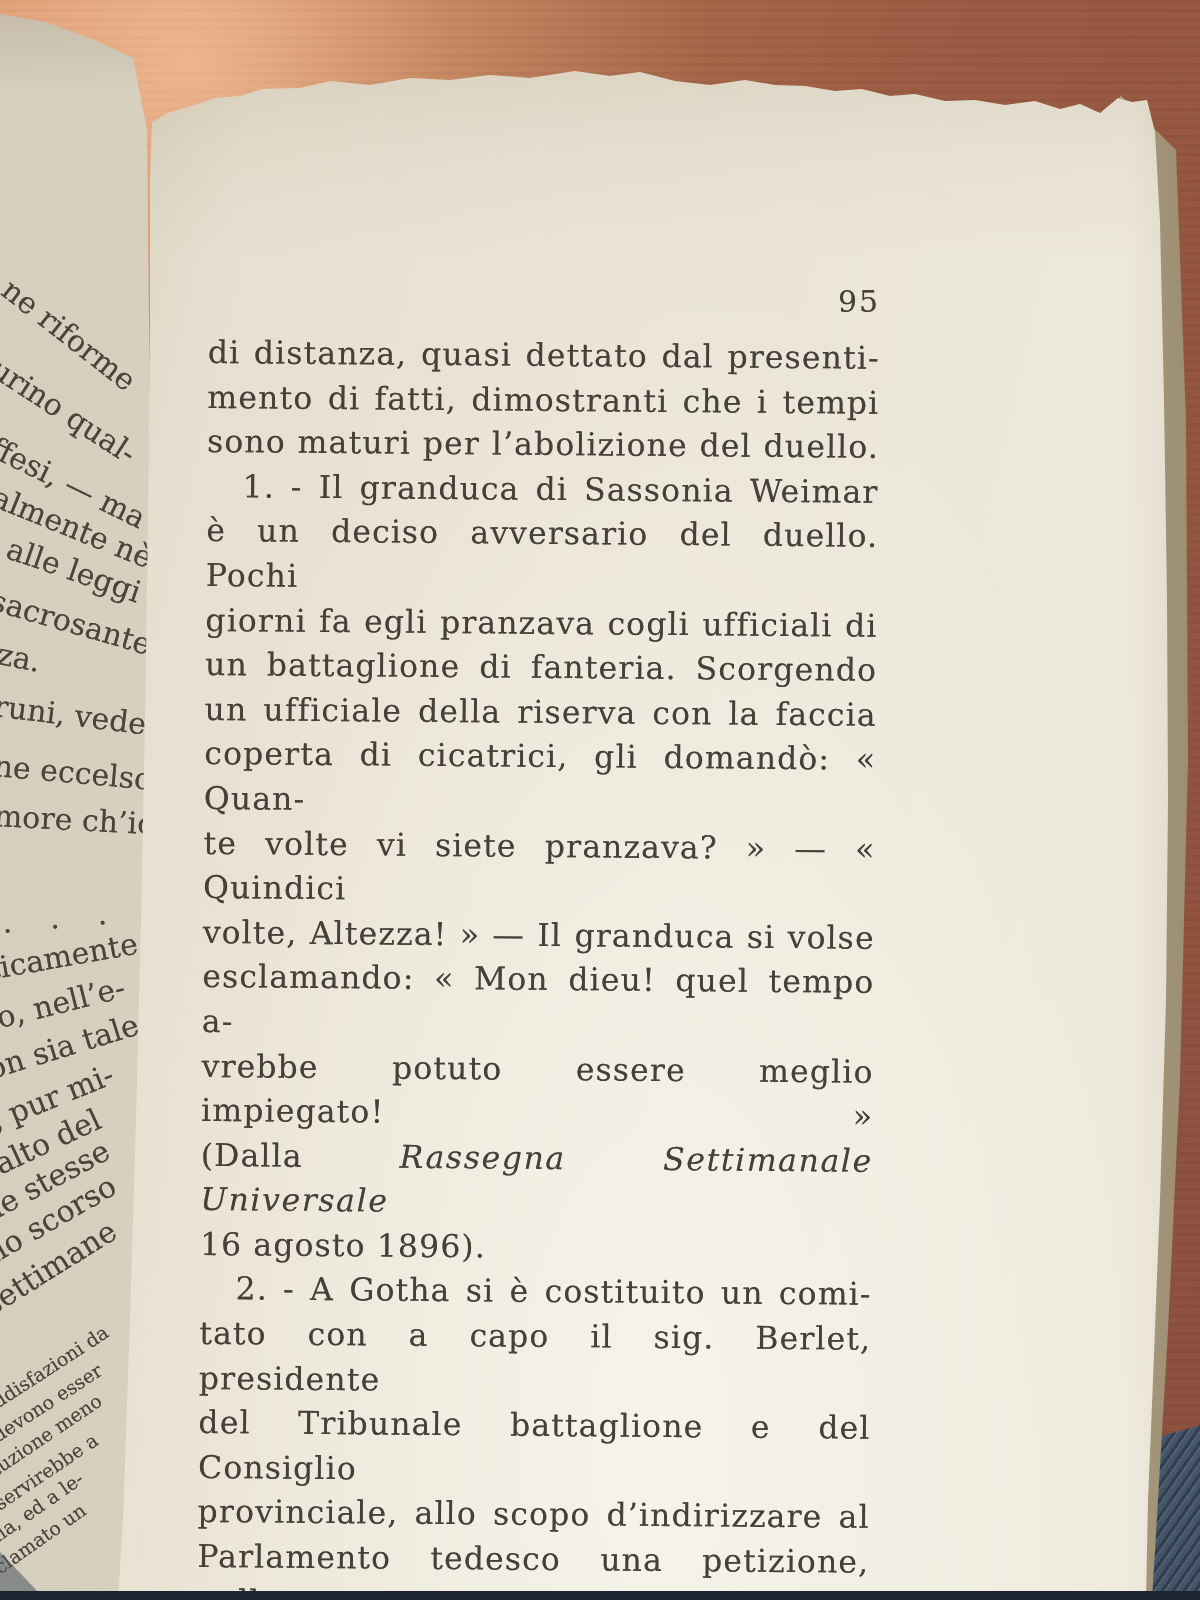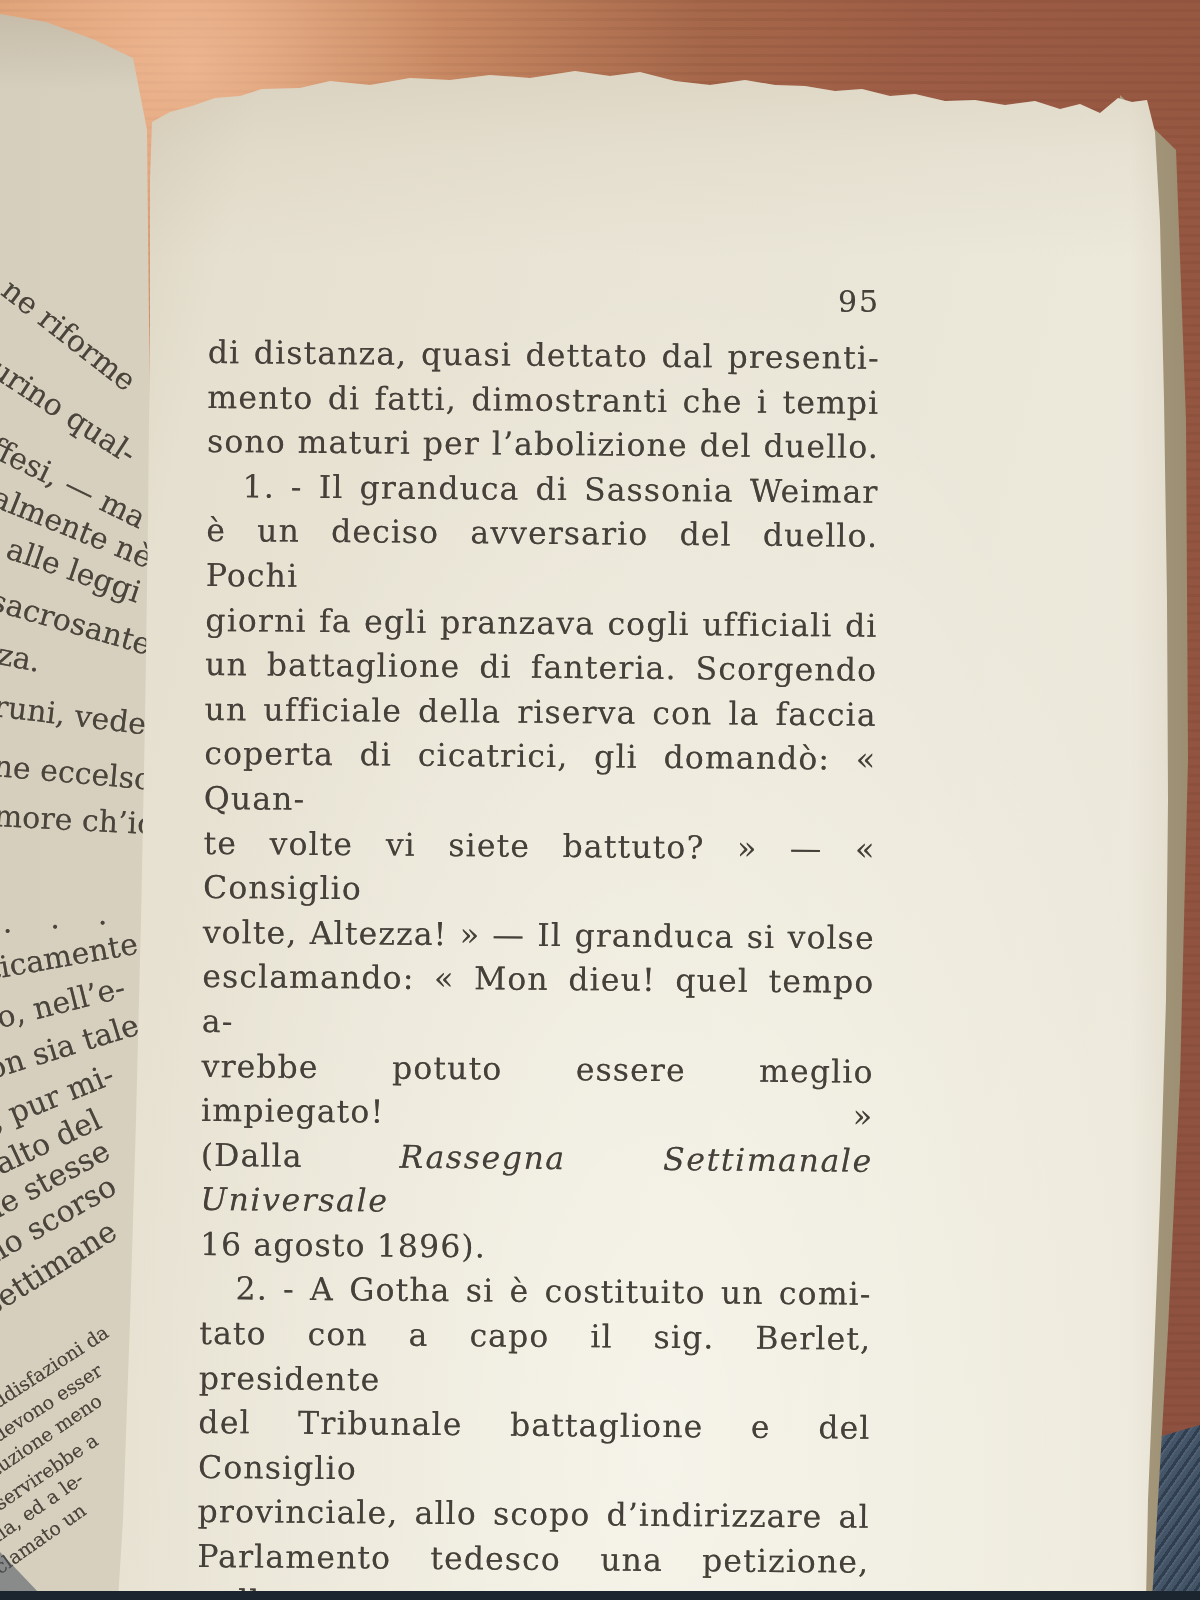--- a/index.html
+++ b/index.html
@@ -108,21 +108,21 @@
     <div class="text-block" id="text-block">
         <div class="line j"><span>di distanza, quasi dettato dal presenti-</span></div>
         <div class="line j"><span>mento di fatti, dimostranti che i tempi</span></div>
         <div class="line j"><span>sono maturi per l’abolizione del duello.</span></div>
         <div class="line in j"><span>1. - Il granduca di Sassonia Weimar</span></div>
         <div class="line j"><span>è un deciso avversario del duello. Pochi</span></div>
         <div class="line j"><span>giorni fa egli pranzava cogli ufficiali di</span></div>
         <div class="line j"><span>un battaglione di fanteria. Scorgendo</span></div>
         <div class="line j"><span>un ufficiale della riserva con la faccia</span></div>
         <div class="line j"><span>coperta di cicatrici, gli domandò: « Quan-</span></div>
-        <div class="line j"><span>te volte vi siete battuto? » — « Consiglio</span></div>
+        <div class="line j"><span>te volte vi siete pranzava? » — « Quindici</span></div>
         <div class="line j"><span>volte, Altezza! » — Il granduca si volse</span></div>
         <div class="line j"><span>esclamando: « Mon dieu! quel tempo a-</span></div>
         <div class="line j"><span>vrebbe potuto essere meglio impiegato! »</span></div>
         <div class="line j"><span>(Dalla </span><span class="it">Rassegna Settimanale Universale</span></div>
         <div class="line"><span>16 agosto 1896).</span></div>
         <div class="line in j"><span>2. - A Gotha si è costituito un comi-</span></div>
         <div class="line j"><span>tato con a capo il sig. Berlet, presidente</span></div>
         <div class="line j"><span>del Tribunale battaglione e del Consiglio</span></div>
         <div class="line j"><span>provinciale, allo scopo d’indirizzare al</span></div>
         <div class="line j"><span>Parlamento tedesco una petizione, nella</span></div>

